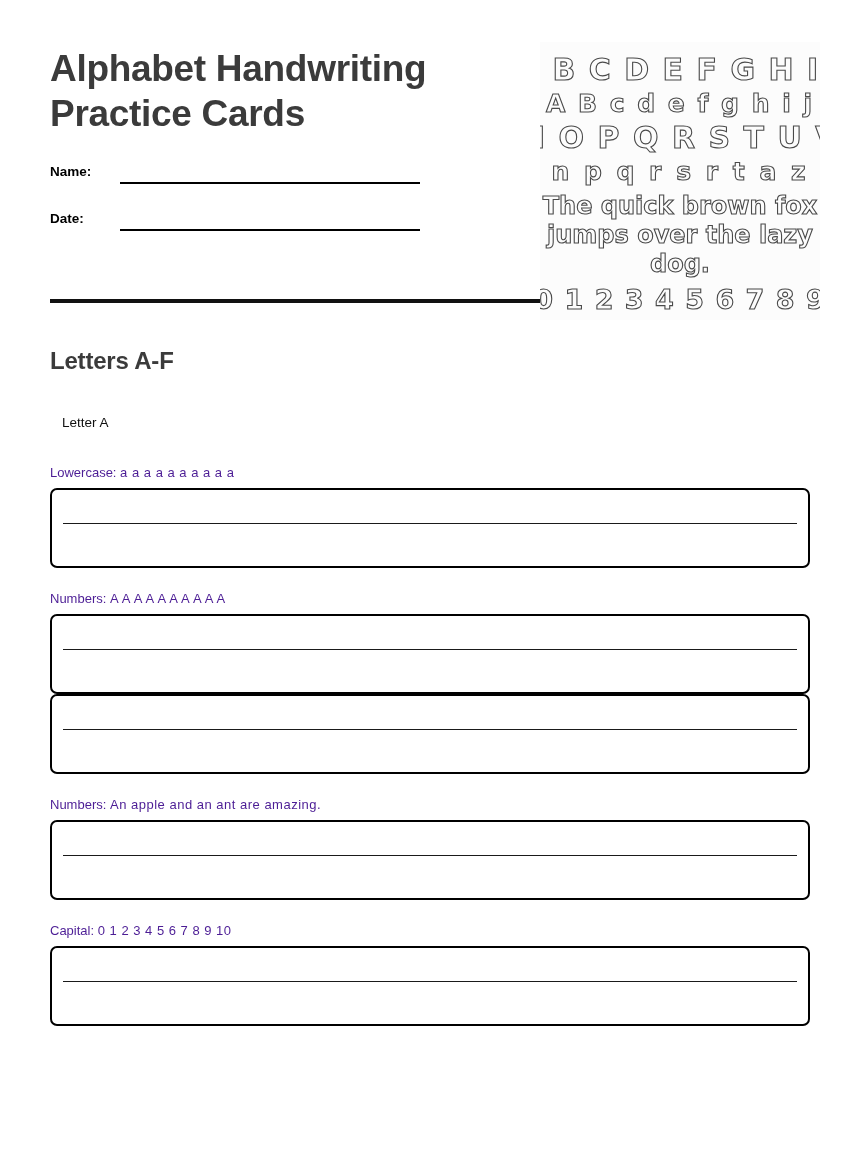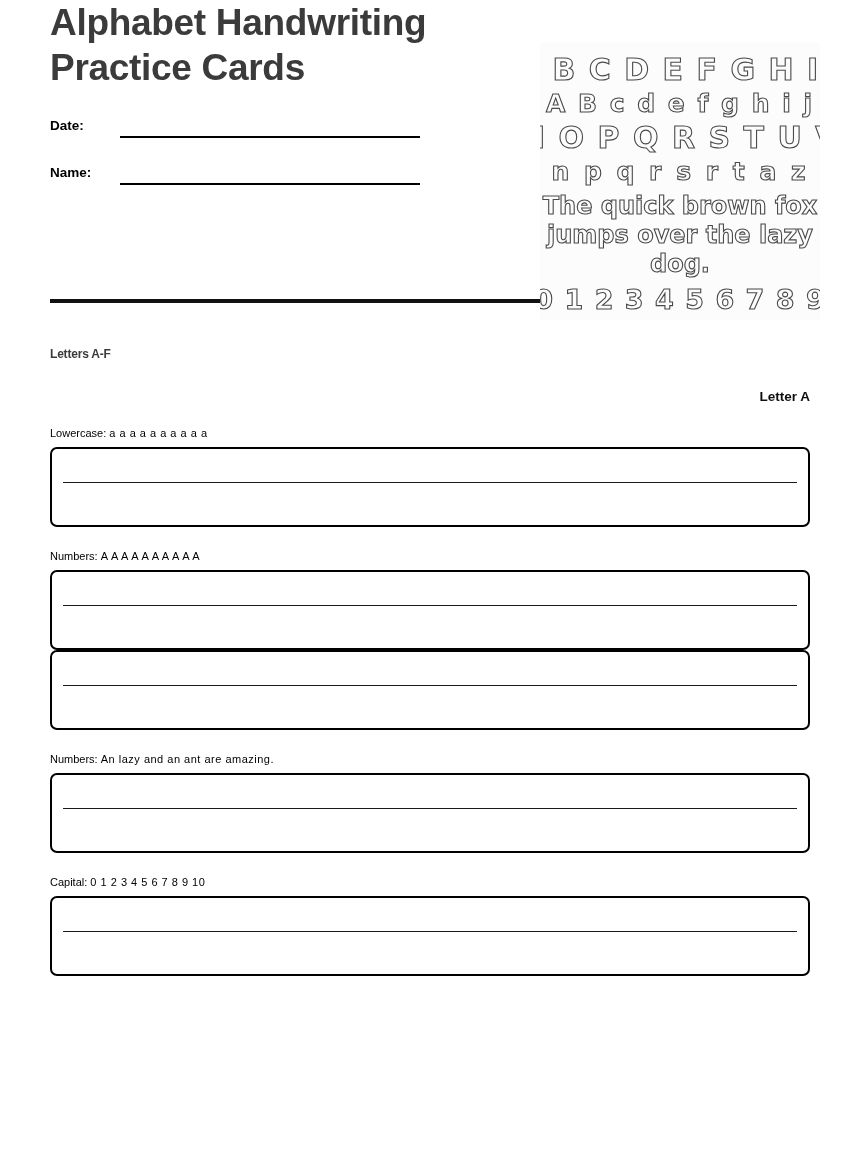--- a/index.html
+++ b/index.html
@@ -21,20 +21,21 @@
     position: relative;
     width: 860px;
     height: 1161px;
     box-sizing: border-box;
     padding: 0 50px;
   }
 
   
   .header {
     position: relative;
+    padding-top: 46px;
     height: 295px;
     box-sizing: border-box;
   }
 
   .doc-title {
     margin: 0;
     font-size: 37px;
     line-height: 45px;
     font-weight: bold;
     letter-spacing: -0.3px;
@@ -83,42 +84,41 @@
     height: 4px;
     background: #111111;
     margin-top: 4px;
     margin-bottom: 0;
   }
 
   
   .section-title {
     margin: 0;
     padding-top: 44px;
-    font-size: 12px;
+    font-size: 24px;
     font-weight: bold;
     color: #3b3b3b;
     letter-spacing: -0.2px;
   }
 
   .letter-title {
-    margin: 0;
+    margin: 12px;
     padding-top: 28px;
     font-size: 13.5px;
-    font-weight: bold;
+    font-weight: normal;
     color: #101010;
-    text-align: right;
   }
 
   .practice-label {
     margin: 0;
     padding-top: 23px;
     padding-bottom: 8px;
-    font-size: 11px;
+    font-size: 13px;
     font-weight: normal;
-    color: #000000;
+    color: #4c1d95;
   }
   .practice-label .reps {
     letter-spacing: 0.5px;
   }
 
   .practice-box {
     position: relative;
     height: 80px;
     border: 2px solid #000000;
     border-radius: 7px;
@@ -138,25 +138,25 @@
 <body>
 
 <div class="page">
 
   <div class="header">
 
     <h1 class="doc-title">Alphabet Handwriting Practice Cards</h1>
 
     <div class="fields">
       <div class="field-row">
-        <span class="field-label">Date:</span>
+        <span class="field-label">Name:</span>
         <span class="field-line"></span>
       </div>
       <div class="field-row">
-        <span class="field-label">Name:</span>
+        <span class="field-label">Date:</span>
         <span class="field-line"></span>
       </div>
     </div>
 
     <div class="alpha-art">
       <svg width="280" height="278" viewBox="0 0 280 278">
         <rect x="0" y="0" width="280" height="278" fill="#fcfcfc"></rect>
         <g fill="none" stroke="#4a4a4a" stroke-width="1.1" font-family="DejaVu Sans, sans-serif" font-weight="bold" text-anchor="middle">
           <text id="art0" x="140" y="38" font-size="30" letter-spacing="1.5">A B C D E F G H I J</text>
           <text id="art1" x="140" y="70" font-size="25" letter-spacing="2">A B c d e f g h i j</text>
@@ -193,21 +193,21 @@
   <div class="practice-box">
     <div class="guide"></div>
   </div>
 
   <div class="practice-box">
     <div class="guide"></div>
   </div>
 
   <p class="practice-label">
     <span>Numbers:</span>
-    <span class="reps"> An lazy and an ant are amazing.</span>
+    <span class="reps"> An apple and an ant are amazing.</span>
   </p>
   <div class="practice-box">
     <div class="guide"></div>
   </div>
 
   <p class="practice-label">
     <span>Capital:</span>
     <span class="reps"> 0 1 2 3 4 5 6 7 8 9 10</span>
   </p>
   <div class="practice-box">

